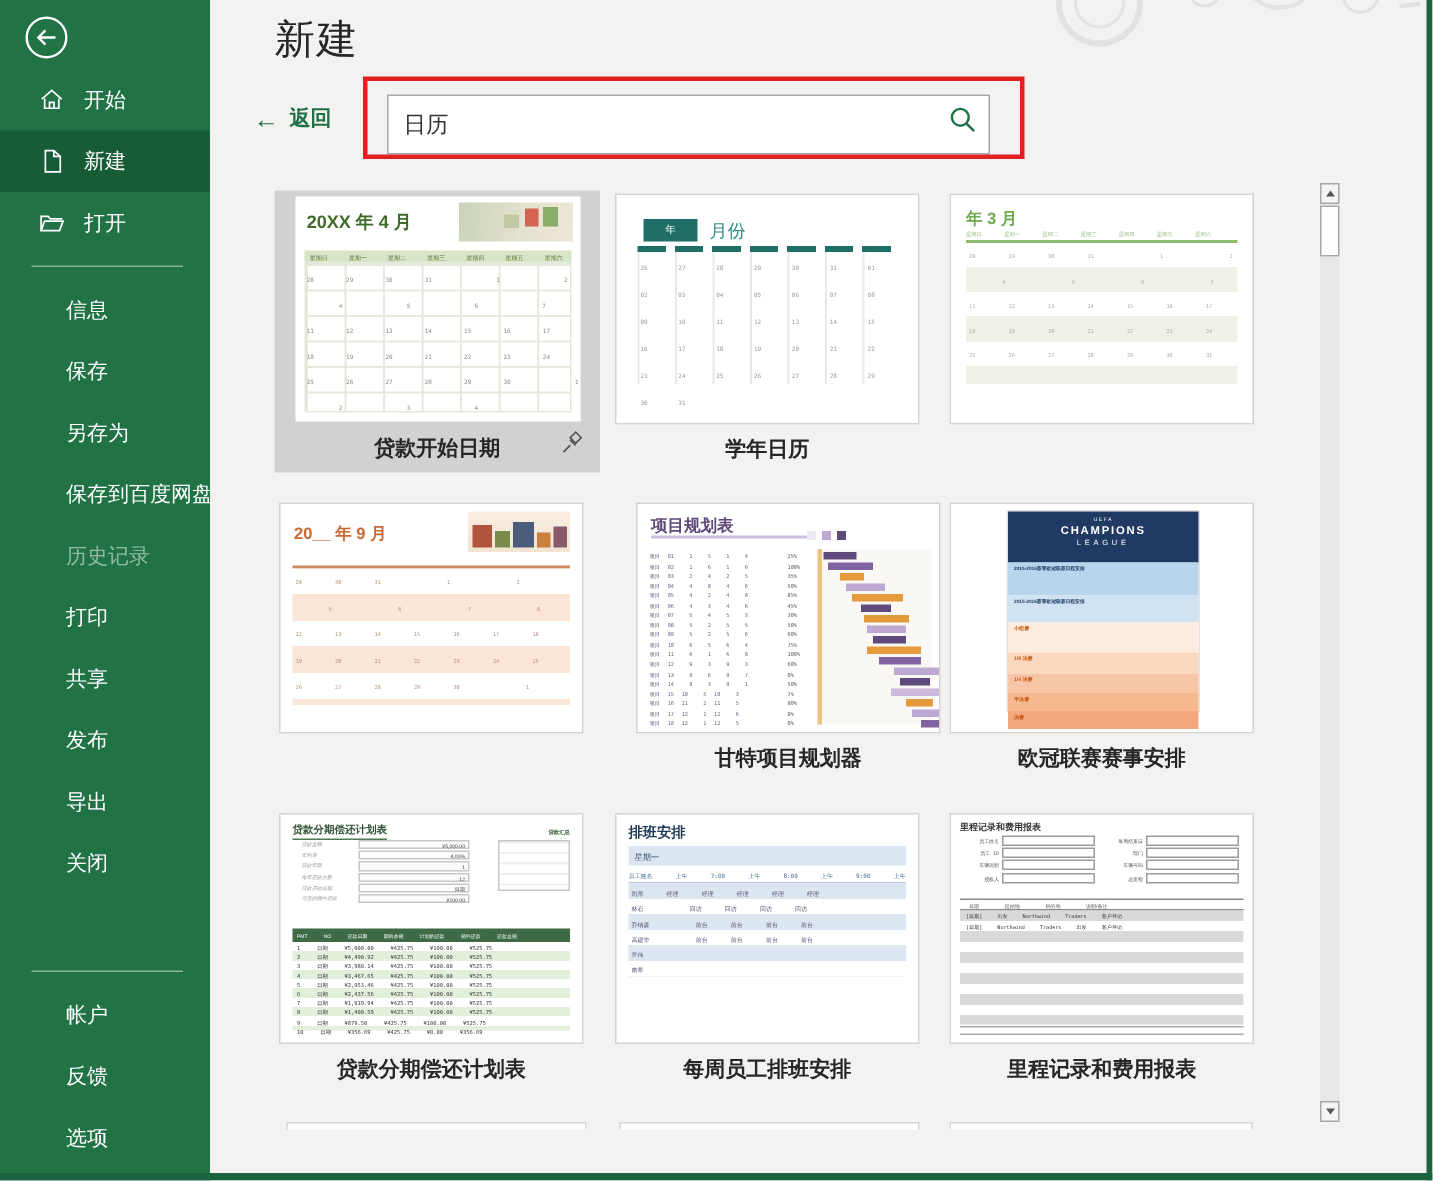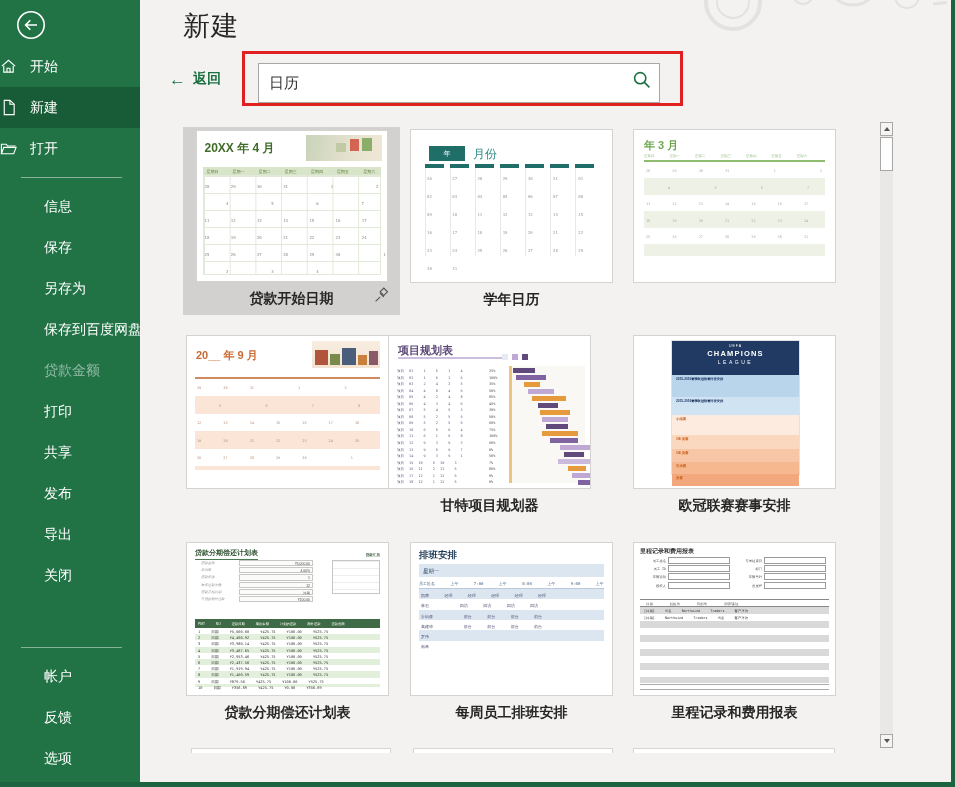--- a/index.html
+++ b/index.html
@@ -2,21 +2,21 @@
 <html><head>
 <meta charset="utf-8">
 <style>
 *{margin:0;padding:0;box-sizing:border-box}
 html,body{width:955px;height:787px}
 body{position:relative;overflow:hidden;background:#f3f2f1;font-family:"Liberation Sans",sans-serif;color:#262626}
 
 #sidebar{position:absolute;left:0;top:0;width:140px;height:787px;background:#217346;color:#fff;z-index:5}
 #backbtn{position:absolute;left:16px;top:10px;width:30px;height:30px;cursor:pointer}
 #nav{position:absolute;top:46px;left:0;width:100%}
-.snav{display:flex;align-items:center;height:41px;gap:13px;font-size:14px;cursor:pointer;white-space:nowrap}
+.snav{display:flex;align-items:center;height:41px;padding-left:26px;gap:13px;font-size:14px;cursor:pointer;white-space:nowrap}
 .snav .ic{width:17px;height:17px;flex:0 0 17px}
 .snav.noicon{padding-left:44px}
 .snav.sel{background:#185c37}
 .snav.dis{color:rgba(255,255,255,.5);cursor:default}
 hr.sdiv{border:0;border-top:1px solid rgba(255,255,255,.45);margin:8px 18px 8px 21px}
 .gap43{height:43px}
 
 #pgtitle{position:absolute;left:183px;top:8px;font-size:27px;color:#262626;font-weight:400;letter-spacing:1px}
 #backlink{position:absolute;left:169px;top:70px;display:flex;align-items:center;gap:7px;color:#1e7145;font-size:14px;font-weight:bold;cursor:pointer}
 #backlink .arr{font-size:17px;font-weight:400;line-height:1}
@@ -156,21 +156,21 @@
     <div class="snav noicon">
         <span>保存</span>
       </div>
     <div class="snav noicon">
         <span>另存为</span>
       </div>
     <div class="snav noicon">
         <span>保存到百度网盘</span>
       </div>
     <div class="snav noicon dis">
-        <span>贷款金额</span>
+        <span>历史记录</span>
       </div>
     <div class="snav noicon">
         <span>打印</span>
       </div>
     <div class="snav noicon">
         <span>共享</span>
       </div>
     <div class="snav noicon">
         <span>发布</span>
       </div>
@@ -293,21 +293,21 @@
     <div class="t4-line"></div>
     <div class="t4-bands"></div>
     <div class="micro t4-dates">29 30 31  1  2  3  4
  5  6  7  8  9 10 11
 12 13 14 15 16 17 18
 19 20 21 22 23 24 25
 26 27 28 29 30  1  2</div>
   </div>
 </div>
 
-<div class="tile" style="left:388px;top:335px">
+<div class="tile" style="left:424px;top:335px">
   <div class="thumb">
     <div class="t5-title">项目规划表</div>
     <div class="t5-sub"></div>
     <div class="t5-leg"></div>
     <div class="micro t5-rows">项目 01  1  5  1  4
 项目 02  1  6  1  6
 项目 03  2  4  2  5
 项目 04  4  8  4  6
 项目 05  4  2  4  8
 项目 06  4  3  4  6

